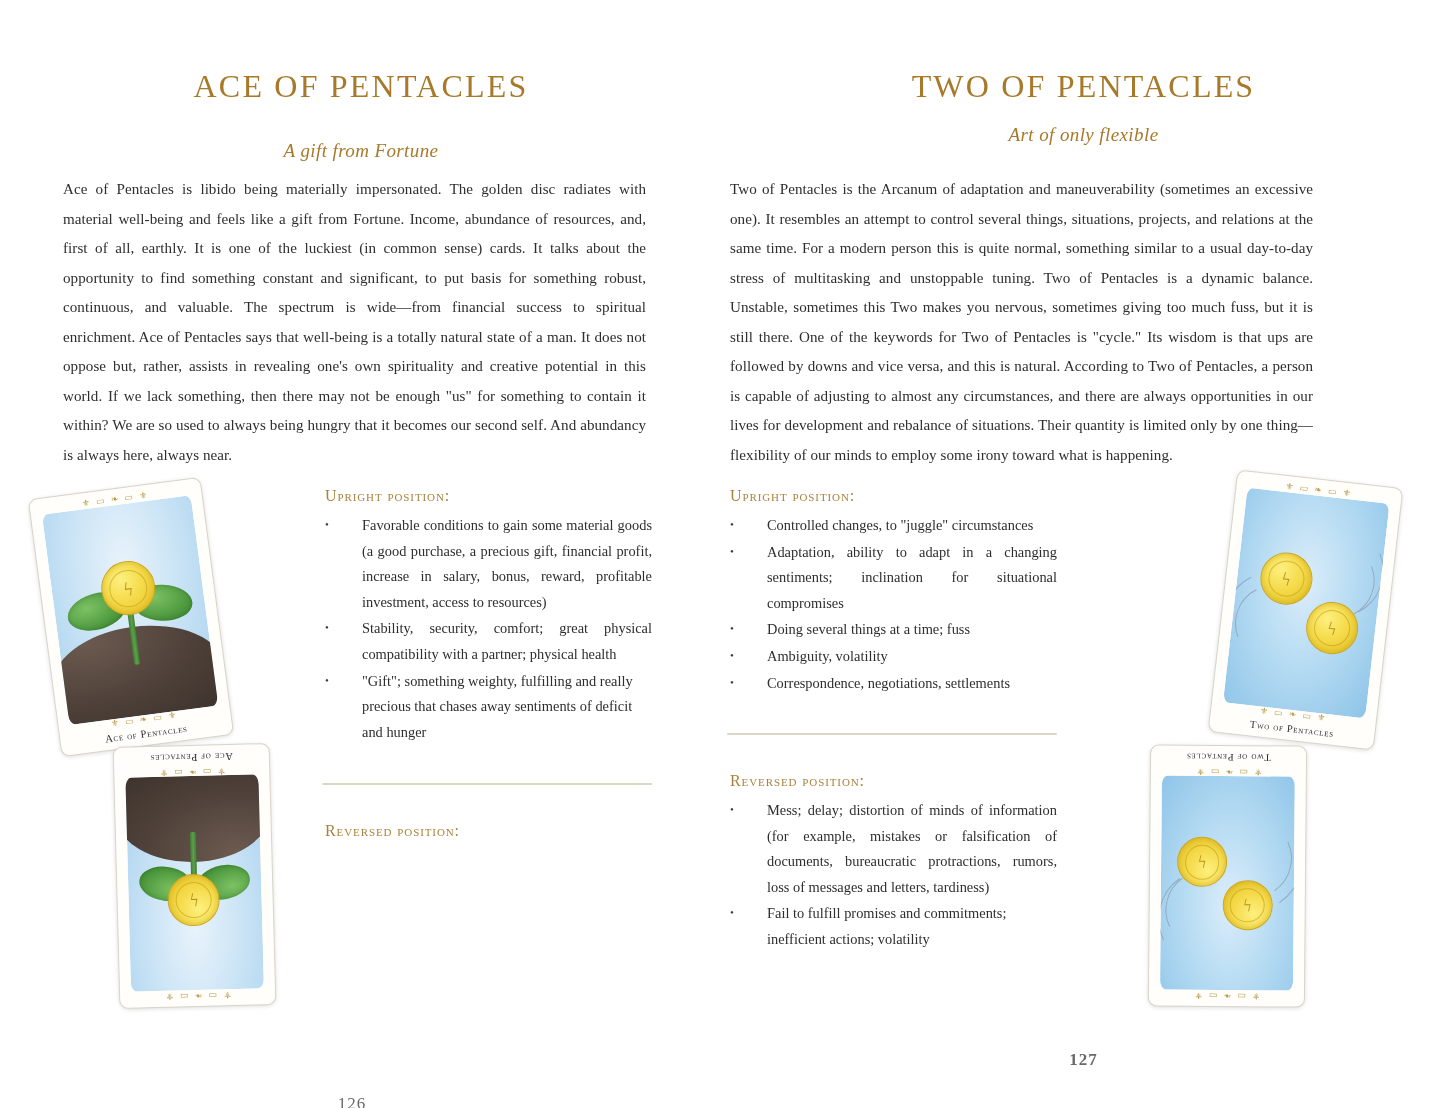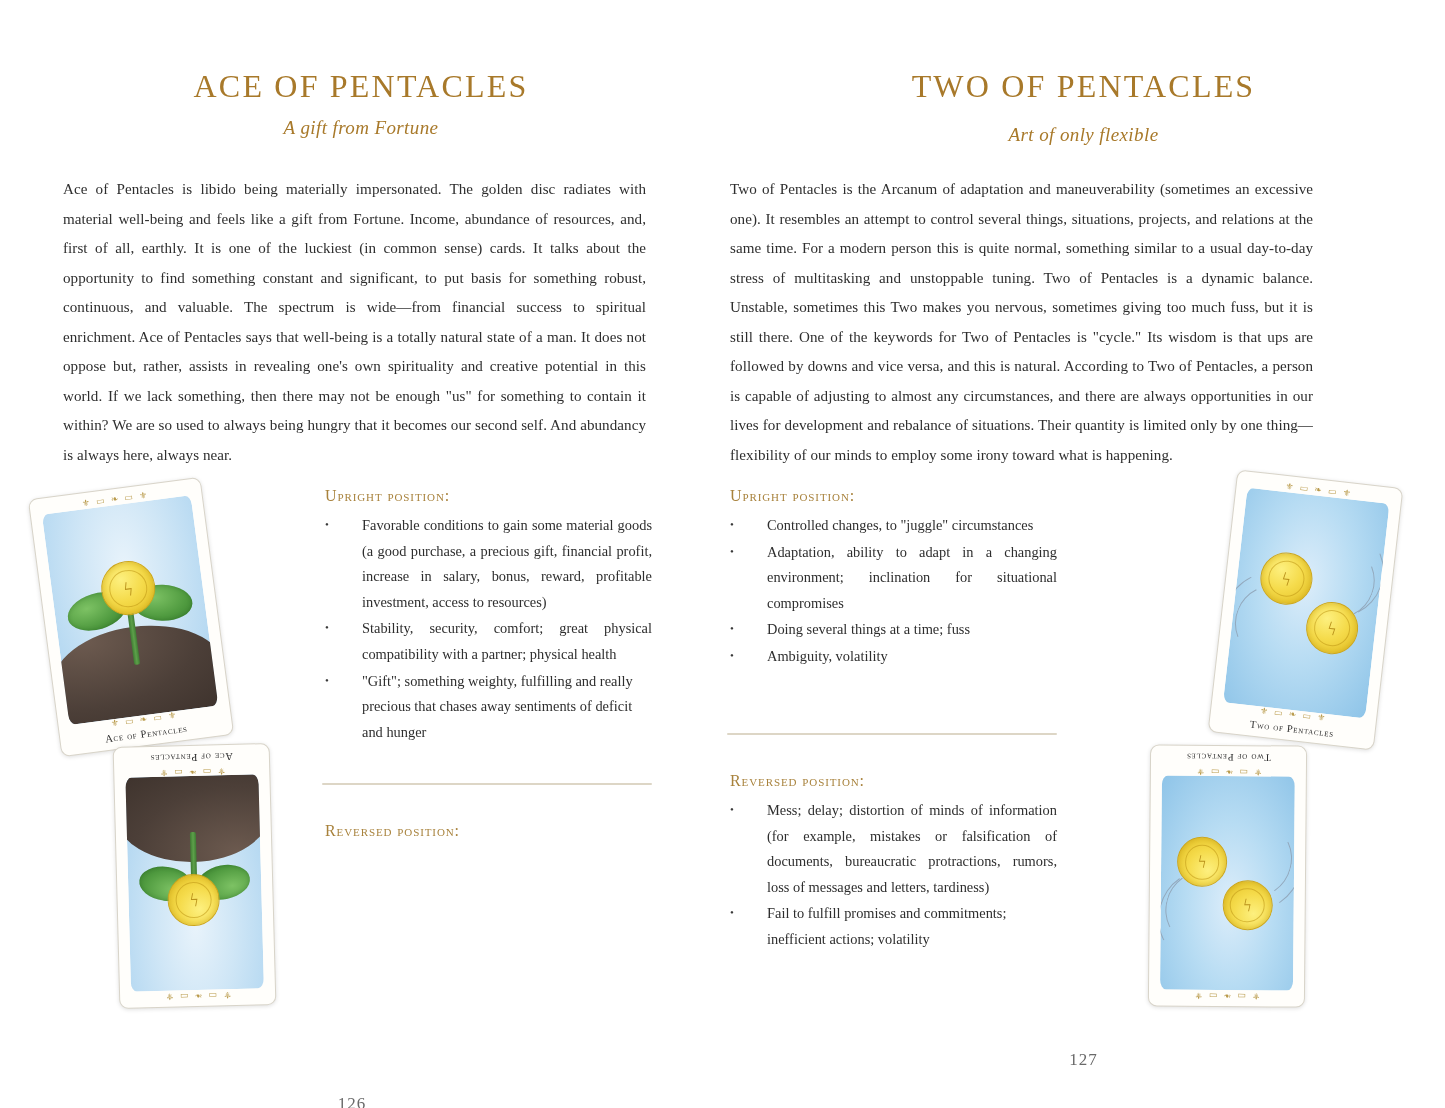--- a/index.html
+++ b/index.html
@@ -194,21 +194,21 @@
   .flip{transform:rotate(180deg);}
 </style>
 </head>
 <body>
 
 <div class="spread">
 
   <div class="page left">
 
     <div class="card-title" style="top:68px;">ACE OF PENTACLES</div>
-    <div class="card-subtitle" style="top:117px;">A gift from Fortune</div>
+    <div class="card-subtitle" style="top:140px;">A gift from Fortune</div>
 
     <div class="body-copy" style="left:63px;top:175px;width:583px;">Ace of Pentacles is libido being materially impersonated. The golden disc radiates with material well-being and feels like a gift from Fortune. Income, abundance of resources, and, first of all, earthly. It is one of the luckiest (in common sense) cards. It talks about the opportunity to find something constant and significant, to put basis for something robust, continuous, and valuable. The spectrum is wide—from financial success to spiritual enrichment. Ace of Pentacles says that well-being is a totally natural state of a man. It does not oppose but, rather, assists in revealing one's own spirituality and creative potential in this world. If we lack something, then there may not be enough "us" for something to contain it within? We are so used to always being hungry that it becomes our second self. And abundancy is always here, always near.</div>
 
     <div class="card" style="left:44px;top:487px;width:172px;height:258px;transform:rotate(-7.5deg);">
       <div class="card-inner">
         <div class="art" style="left:11px;top:16px;right:11px;bottom:30px;">
           <div class="sky"></div>
           <div class="soil bottom" style="left:-8%;right:-8%;bottom:0;height:42%;"></div>
           <div class="stem" style="left:50%;margin-left:-3px;bottom:24%;width:6px;height:32%;"></div>
           <div class="leaf" style="left:8%;top:40%;width:40%;height:17%;transform:rotate(-9deg);"></div>
@@ -262,23 +262,24 @@
   <div class="page right">
 
     <div class="card-title" style="top:68px;">TWO OF PENTACLES</div>
     <div class="card-subtitle" style="top:124px;">Art of only flexible</div>
 
     <div class="body-copy" style="left:8px;top:175px;width:583px;">Two of Pentacles is the Arcanum of adaptation and maneuverability (sometimes an excessive one). It resembles an attempt to control several things, situations, projects, and relations at the same time. For a modern person this is quite normal, something similar to a usual day-to-day stress of multitasking and unstoppable tuning. Two of Pentacles is a dynamic balance. Unstable, sometimes this Two makes you nervous, sometimes giving too much fuss, but it is still there. One of the keywords for Two of Pentacles is "cycle." Its wisdom is that ups are followed by downs and vice versa, and this is natural. According to Two of Pentacles, a person is capable of adjusting to almost any circumstances, and there are always opportunities in our lives for development and rebalance of situations. Their quantity is limited only by one thing—flexibility of our minds to employ some irony toward what is happening.</div>
 
     <div class="section-head" style="left:8px;top:487px;">Upright position:</div>
     <ul class="bullets" style="left:5px;top:513px;width:330px;">
       <li>Controlled changes, to "juggle" circumstances</li>
-      <li>Adaptation, ability to adapt in a changing environment; inclination for situational compromises</li>
+      <li>Adaptation, ability to adapt in a changing sentiments; inclination for situational compromises</li>
       <li>Doing several things at a time; fuss</li>
       <li>Ambiguity, volatility</li>
+      <li>Correspondence, negotiations, settlements</li>
     </ul>
 
     <div class="divider" style="left:5px;top:733px;width:330px;"></div>
 
     <div class="section-head" style="left:8px;top:772px;">Reversed position:</div>
     <ul class="bullets" style="left:5px;top:798px;width:330px;">
       <li>Mess; delay; distortion of minds of information (for example, mistakes or falsification of documents, bureaucratic protractions, rumors, loss of messages and letters, tardiness)</li>
       <li>Fail to fulfill promises and commitments; inefficient actions; volatility</li>
     </ul>
 
@@ -321,16 +322,16 @@
             <div class="face"></div>
               <div class="glyph">ϟ</div>
           </div>
         </div>
         <div class="orn" style="top:5px;">⚜ ▭ ❧ ▭ ⚜</div>
         <div class="orn" style="bottom:21px;">⚜ ▭ ❧ ▭ ⚜</div>
         <div class="cardname" style="bottom:6px;">Two of Pentacles</div>
       </div>
     </div>
 
-    <div class="folio" style="left:0;right:0;top:1050px;">127</div>
+    <div class="folio" style="left:0;right:0;top:1050px;font-weight:bold;">127</div>
   </div>
 
 </div>
 
 </body></html>

